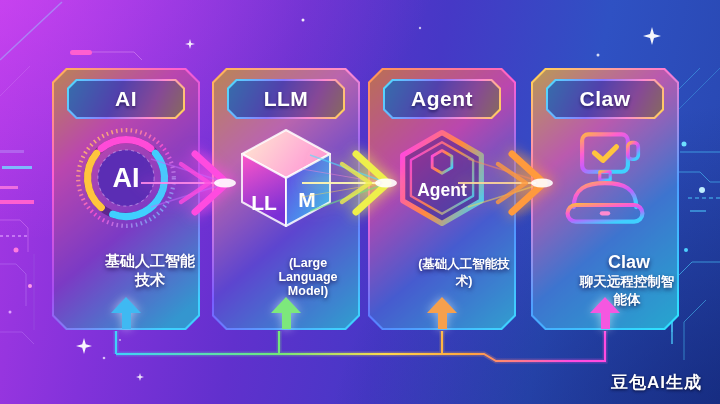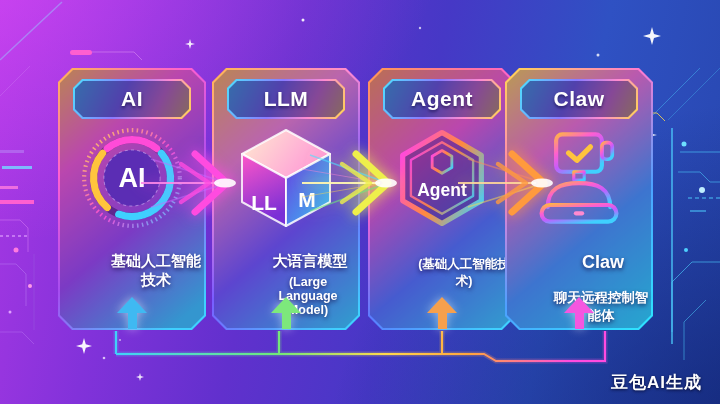--- a/index.html
+++ b/index.html
@@ -13,41 +13,41 @@
       linear-gradient(102deg,#ab38e4 0%,#8232da 20%,#6130cd 38%,#4638c6 56%,#2f51c3 76%,#2746ae 100%);
   }
   
   .decor-svg{position:absolute;left:0;top:0;z-index:1;pointer-events:none;}
   .glow{position:absolute;z-index:2;border-radius:50%;pointer-events:none;}
   .glow.g1{left:124px;top:135px;width:150px;height:96px;background:radial-gradient(closest-side,rgba(255,80,230,0.55),transparent 72%);}
   .glow.g2{left:285px;top:135px;width:150px;height:96px;background:radial-gradient(closest-side,rgba(235,250,110,0.48),transparent 72%);}
   .glow.g3{left:441px;top:135px;width:150px;height:96px;background:radial-gradient(closest-side,rgba(255,170,80,0.52),transparent 72%);}
   
   .card{position:absolute;top:68px;width:148px;height:262px;z-index:3;}
-  .card1{left:58px;}.card2{left:205px;margin-left:7px;}.card3{left:368px;}.card4{left:505px;}
+  .card1{left:52px;}.card2{left:205px;margin-left:7px;}.card3{left:368px;}.card4{left:531px;}
   .oct{clip-path:polygon(14px 0,calc(100% - 14px) 0,100% 14px,100% calc(100% - 14px),calc(100% - 14px) 100%,14px 100%,0 calc(100% - 14px),0 14px);}
   .card-frame{position:absolute;inset:0;}
   .card1 .card-frame{background:linear-gradient(140deg,#ffb84d 0%,#ff5fd0 28%,#a64df0 58%,#3fd0ff 92%);}
   .card2 .card-frame{background:linear-gradient(140deg,#ffb84d 0%,#ff8ad0 30%,#7a5cff 60%,#3fd0ff 95%);}
   .card3 .card-frame{background:linear-gradient(140deg,#ff9a4d 0%,#ff5fd0 35%,#5a7cff 65%,#3fd0ff 95%);}
   .card4 .card-frame{background:linear-gradient(140deg,#ffd84d 0%,#ff7ad0 30%,#4da0ff 62%,#2fe0ff 95%);}
   .card-inner{position:absolute;inset:2px;background:rgba(28,16,96,0.30);
     clip-path:polygon(13px 0,calc(100% - 13px) 0,100% 13px,100% calc(100% - 13px),calc(100% - 13px) 100%,13px 100%,0 calc(100% - 13px),0 13px);}
   .badge{position:relative;width:118px;height:40px;margin:11px auto 0;z-index:4;}
   .badge-frame{position:absolute;inset:0;background:linear-gradient(115deg,#4de0ff 0%,#8a7aff 42%,#ff8ad0 72%,#ffd84d 100%);
     clip-path:polygon(9px 0,calc(100% - 9px) 0,100% 9px,100% calc(100% - 9px),calc(100% - 9px) 100%,9px 100%,0 calc(100% - 9px),0 9px);}
   .badge-inner{position:absolute;inset:2px;background:rgba(34,18,104,0.55);display:flex;align-items:center;justify-content:center;
     clip-path:polygon(8px 0,calc(100% - 8px) 0,100% 8px,100% calc(100% - 8px),calc(100% - 8px) 100%,8px 100%,0 calc(100% - 8px),0 8px);}
   .badge-title{color:#fff;font-size:21px;font-weight:bold;letter-spacing:0.5px;text-shadow:0 2px 3px rgba(10,0,50,0.55);}
   .icon-box{position:absolute;top:58px;left:50%;transform:translateX(-50%);width:104px;height:104px;z-index:4;}
   .desc{position:absolute;top:184px;left:3px;right:3px;text-align:center;color:#fff;z-index:4;}
   .desc1{font-size:15px;font-weight:bold;text-shadow:0 2px 4px rgba(18,0,60,0.7);padding-left:48px;}
   .desc2{font-size:12.5px;font-weight:bold;margin-top:4px;text-shadow:0 2px 4px rgba(18,0,60,0.7);padding-left:44px;}
   .card4 .desc1{font-size:18px;}
-  .card4 .desc2{font-size:13.5px;margin-top:16px;}
+  .card4 .desc2{font-size:13.5px;margin-top:0;}
   .up-arrow{position:absolute;top:229px;left:50%;transform:translateX(-50%);z-index:4;filter:drop-shadow(0 0 5px rgba(255,255,255,0.5));}
   .tri{width:30px;height:16px;clip-path:polygon(50% 0,100% 100%,0 100%);}
   .stem{width:9px;height:17px;margin:-1px auto 0;}
   
   .burst{position:absolute;width:120px;height:84px;top:141px;z-index:5;pointer-events:none;}
   .burst.b1{left:139px;filter:drop-shadow(0 0 7px rgba(255,75,224,0.9));}
   .burst.b2{left:300px;filter:drop-shadow(0 0 7px rgba(238,240,75,0.9));}
   .burst.b3{left:456px;filter:drop-shadow(0 0 7px rgba(255,154,61,0.9));}
   .chev-outer{fill:none;stroke-width:7;stroke-linecap:round;stroke-linejoin:round;}
   .chev-inner{fill:none;stroke-width:4.5;stroke-linecap:round;stroke-linejoin:round;}
@@ -209,21 +209,20 @@
           </linearGradient>
         </defs>
         <path d="M50,4 L94,28 L50,52 L6,28 Z" fill="url(#cubeT)" stroke="rgba(255,255,255,0.85)" stroke-width="2" stroke-linejoin="round"></path>
         <path d="M6,28 L50,52 L50,100 L6,76 Z" fill="url(#cubeL)" stroke="rgba(255,255,255,0.85)" stroke-width="2" stroke-linejoin="round"></path>
         <path d="M50,52 L94,28 L94,76 L50,100 Z" fill="url(#cubeR)" stroke="rgba(255,255,255,0.85)" stroke-width="2" stroke-linejoin="round"></path>
         <text x="28" y="84" text-anchor="middle" font-size="21" font-weight="bold" fill="#ffffff">LL</text>
         <text x="71" y="81" text-anchor="middle" font-size="21" font-weight="bold" fill="#ffffff">M</text>
       </svg>
     </div>
     <div class="desc">
-      <div class="desc1">大语言模型</div>
       <div class="desc2">(Large Language Model)</div>
     </div>
     <div class="up-arrow">
       <div class="tri" style="background: rgb(125, 232, 124);"></div>
       <div class="stem" style="background: rgb(125, 232, 124);"></div>
     </div>
   </div>
 
   <div class="card card3">
     <div class="card-frame oct"></div>

